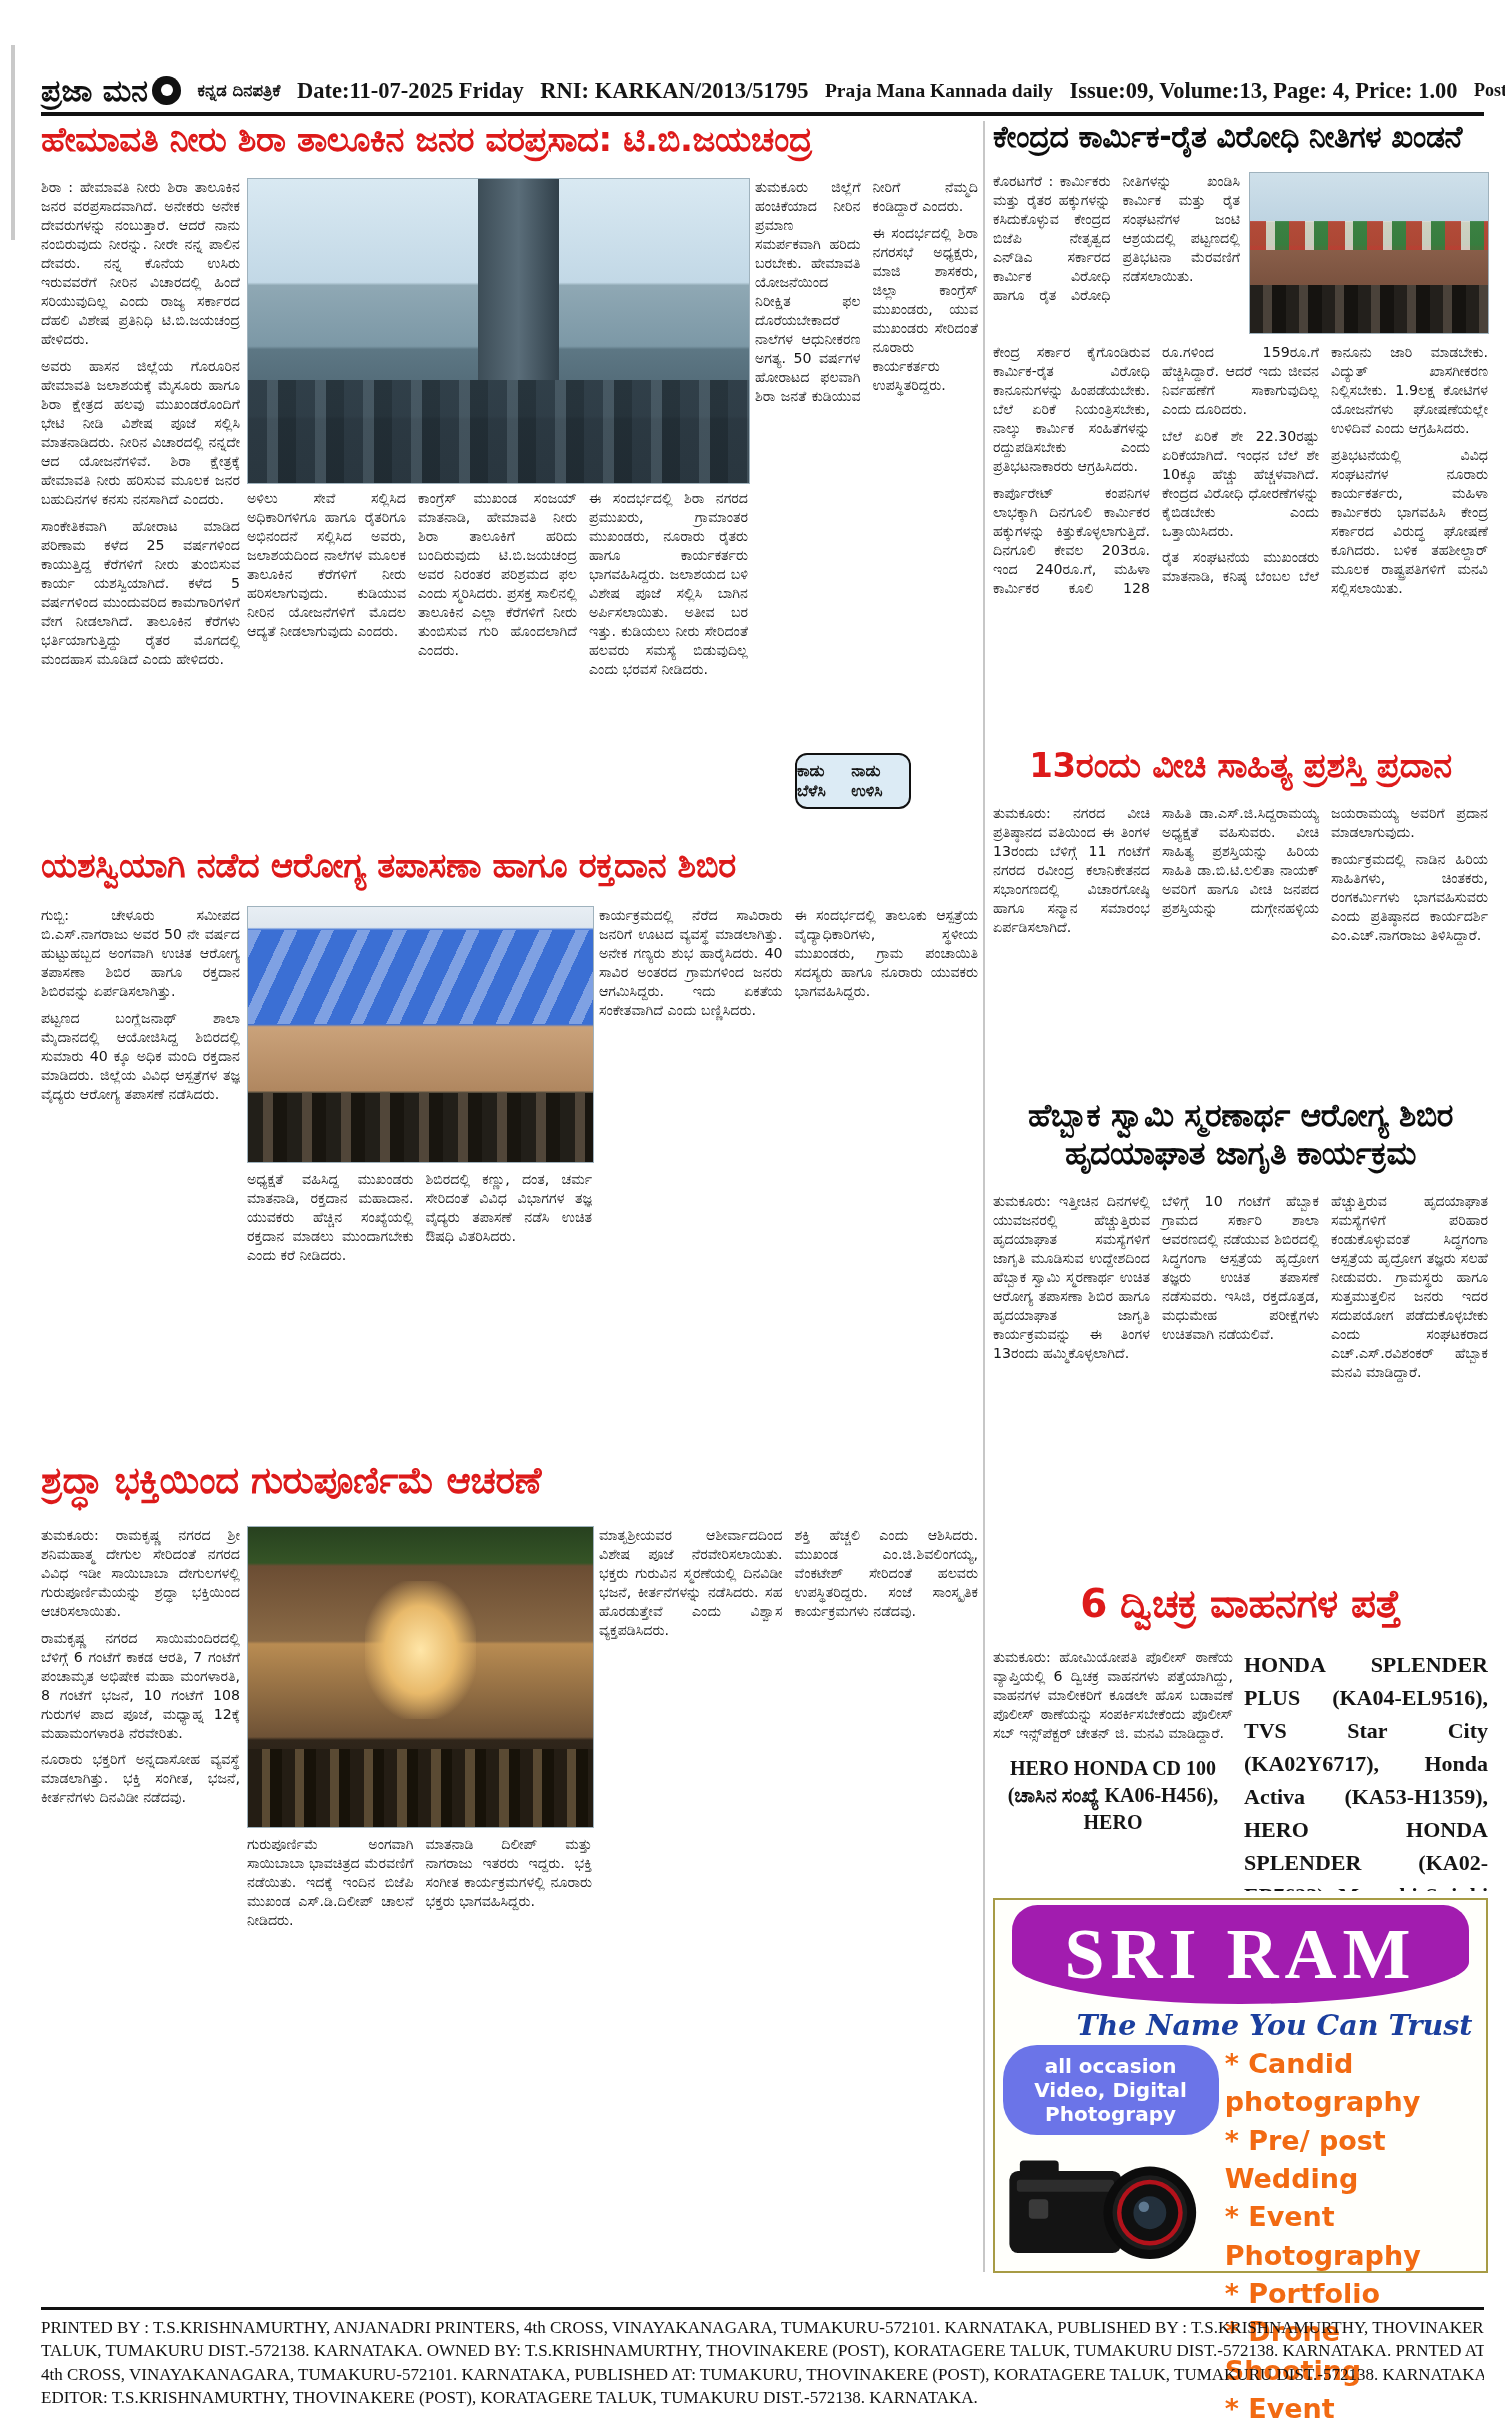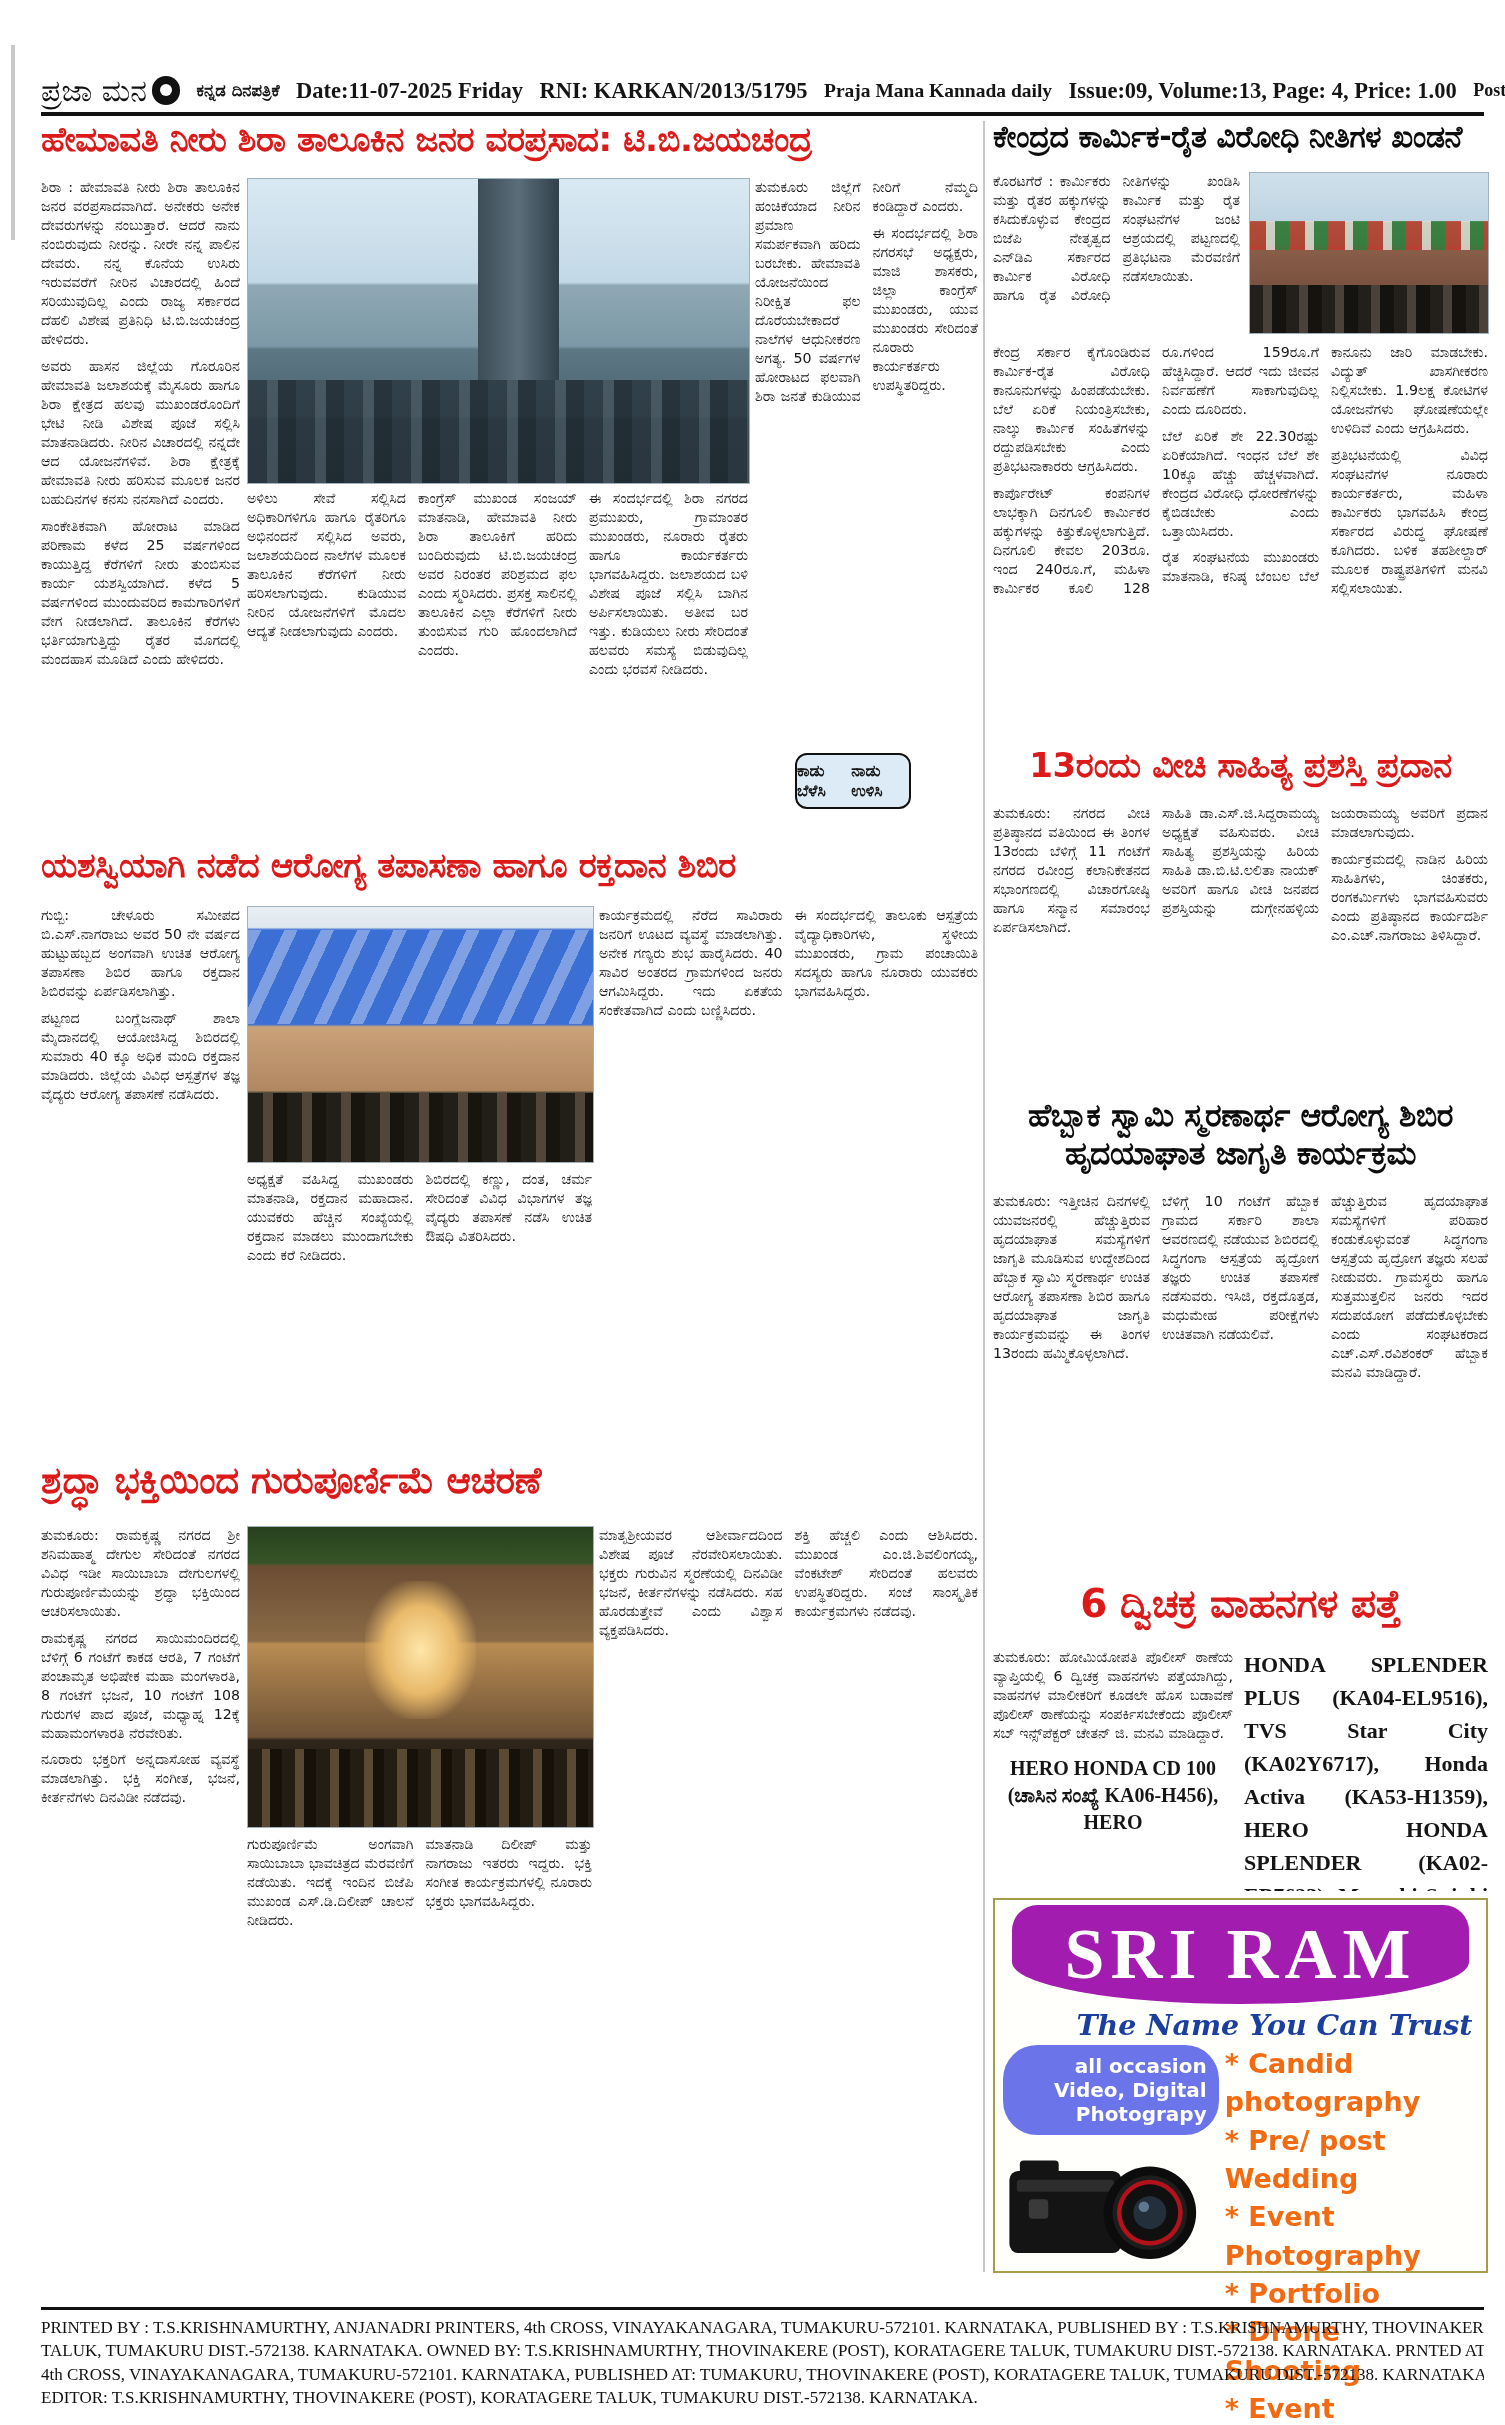--- a/index.html
+++ b/index.html
@@ -3,21 +3,21 @@
 <meta charset="utf-8">
 <style>
   html,body{margin:0;padding:0;background:#e8e8e4;}
   .page{position:relative;width:1505px;height:2426px;background:#ffffff;margin:0 auto;overflow:hidden;
         font-family:"DejaVu Sans",sans-serif;color:#151515;}
   .edge-mark{position:absolute;left:10.5px;top:45px;width:4.5px;height:195px;background:#c9c9c9;}
 
   
   .masthead{position:absolute;left:41px;top:69px;width:1443px;height:43px;
             border-bottom:4.5px solid #111;display:flex;align-items:center;gap:16.5px;}
-  .mh-logo{font-size:30px;font-weight:normal;color:#111;display:flex;align-items:center;gap:4.5px;white-space:nowrap;}
+  .mh-logo{font-size:30px;font-weight:bold;color:#111;display:flex;align-items:center;gap:4.5px;white-space:nowrap;}
   .mh-emblem{width:28.5px;height:28.5px;border-radius:50%;background:#111;display:inline-block;position:relative;}
   .mh-emblem::after{content:"";position:absolute;left:8.2px;top:8.2px;width:12px;height:12px;border-radius:50%;background:#fff;}
   .mh-tag{font-size:16.5px;font-weight:bold;white-space:nowrap;}
   .mh-serif{font-family:"Liberation Serif",serif;font-weight:bold;white-space:nowrap;}
   .mh-date{font-size:22.5px;}
   .mh-rni{font-size:22.5px;}
   .mh-name{font-size:19.5px;}
   .mh-issue{font-size:22.5px;}
   .mh-postal{font-size:18px;}
 
@@ -69,21 +69,21 @@
       border:2.2px solid #a79b45;box-sizing:border-box;padding:4.5px 7.5px;}
   .ad-banner{width:96%;margin:0 auto;height:99px;background:#a21caf;color:#fff;
       border-radius:25.5px 25.5px 50% 50% / 25.5px 25.5px 42px 42px;
       display:flex;align-items:center;justify-content:center;
       font-family:"Liberation Serif",serif;font-weight:bold;font-size:72px;letter-spacing:6px;}
   .ad-tagline{text-align:right;color:#1b3f9e;font-family:"DejaVu Serif",serif;font-style:italic;
       font-weight:bold;font-size:28.5px;margin:4.5px 6px 1.5px 0;}
   .ad-row{display:flex;margin-top:3px;}
   .ad-left{width:46%;position:relative;}
   .ad-pill{background:#6b74e8;color:#fff;font-weight:bold;font-size:20px;line-height:1.2;
-      border-radius:34px;padding:9px 12px;text-align:right;}
+      border-radius:34px;padding:9px 12px;text-align:center;}
   .ad-cam{margin-top:6px;width:210px;height:127px;}
   .ad-services{width:54%;color:#f26a12;font-weight:bold;font-size:27px;line-height:1.42;padding-left:6px;}
 
   
   .footer{position:absolute;left:41px;top:2307px;width:1443px;border-top:3.7px solid #111;padding-top:6px;
           font-family:"Liberation Serif",serif;font-size:17px;line-height:1.38;color:#111;}
   .footer div{white-space:nowrap;overflow:hidden;}
 </style>
 </head>
 <body>

